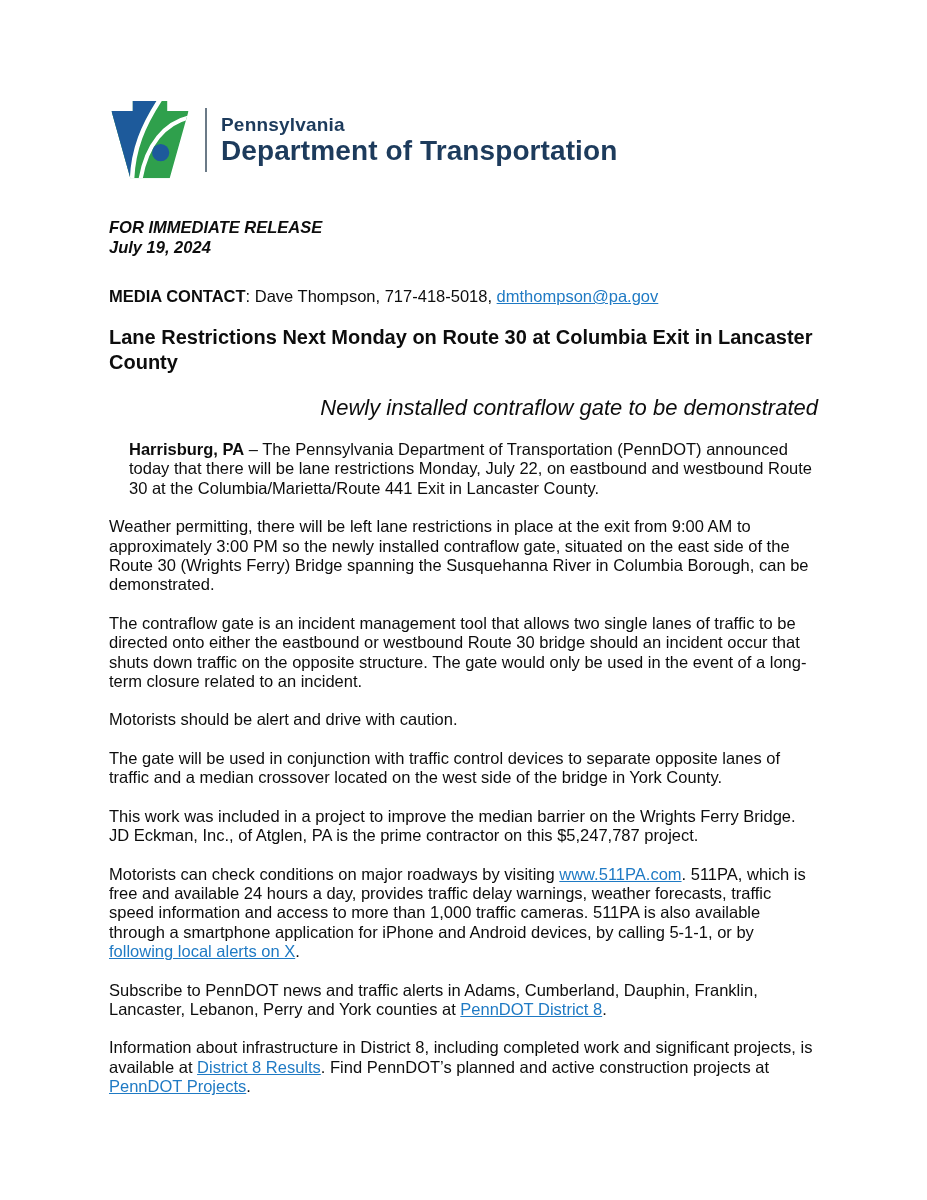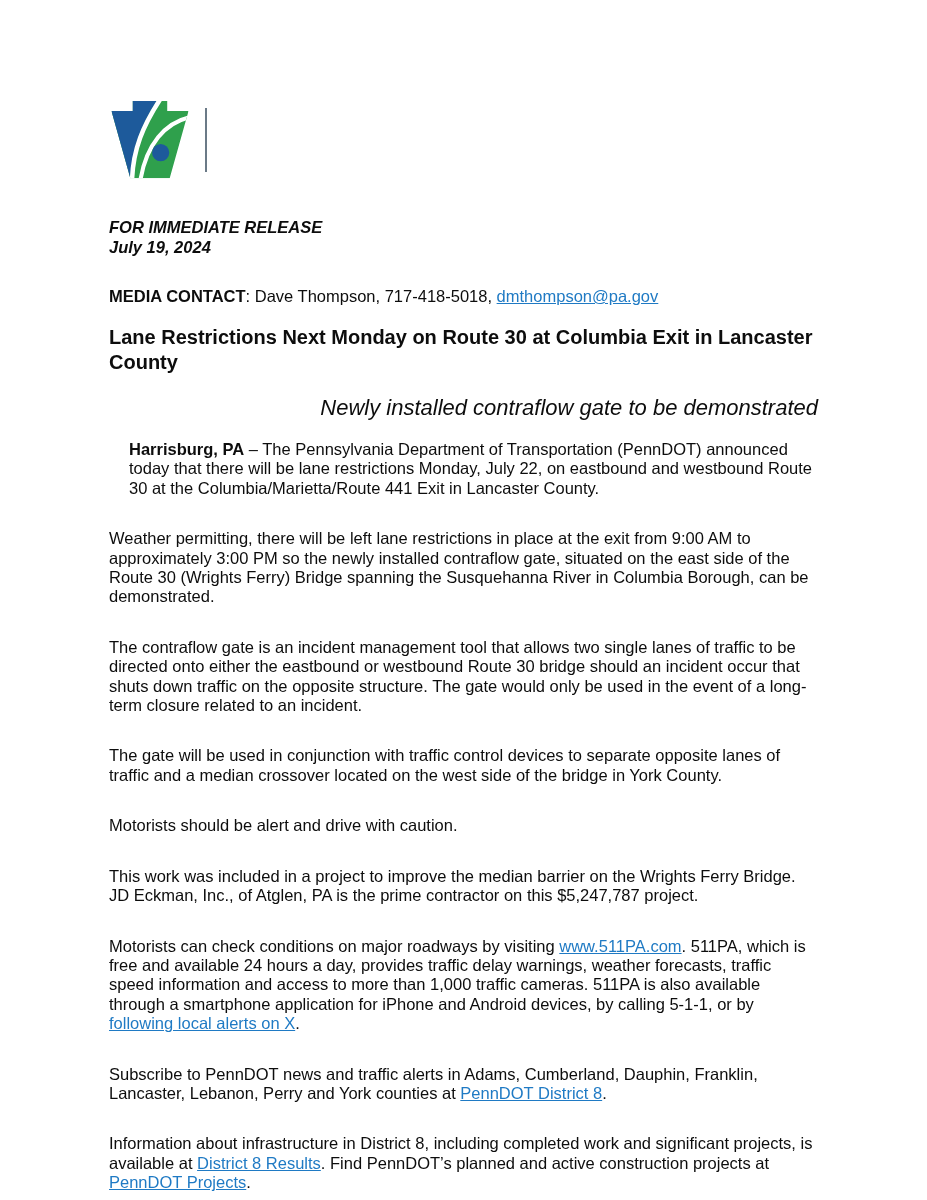--- a/index.html
+++ b/index.html
@@ -71,21 +71,21 @@
   }
   .subhead {
     margin-top: 23px;
     font-size: 22px;
     font-style: italic;
     line-height: 19.5px;
     text-align: right;
   }
 
   .body-copy p.para {
-    margin-top: 31px;
+    margin-top: 19px;
     font-size: 16.5px;
     line-height: 19.4px;
   }
   .body-copy p.para:first-child { margin-top: 23px; margin-left: 20px; }
   .para .b { font-weight: 700; }
 
   a.link {
     color: var(--c-link, #1f7ac4);
     text-decoration: underline;
     cursor: pointer;
@@ -105,39 +105,43 @@
       </defs>
       <g clip-path="url(#ksClip)">
         <rect x="-2" y="-2" width="104" height="101" fill="#2FA04C"></rect>
         <path d="M -2,-2 L 60,-2 C 39,30 27,60 26,99 L -2,99 Z" fill="#1D5A9B"></path>
         <path d="M 63,-2 C 42,30 29,60 28,99" fill="none" stroke="#ffffff" stroke-width="5.5"></path>
         <path d="M 102,20 C 68,26 45,55 38,99" fill="none" stroke="#ffffff" stroke-width="5"></path>
         <circle cx="63" cy="64" r="10.5" fill="#1D5A9B"></circle>
       </g>
     </svg>
     <div class="logo-divider"></div>
+    <div class="logo-text">
+      <div class="logo-line1">Pennsylvania</div>
+      <div class="logo-line2">Department of Transportation</div>
+    </div>
   </header>
 
   <div class="release-block">
     <p>FOR IMMEDIATE RELEASE</p>
     <p>July 19, 2024</p>
   </div>
 
   <p class="contact">
     <b>MEDIA CONTACT</b><span>: Dave Thompson, 717-418-5018, </span><a href="#" class="link">dmthompson@pa.gov</a>
   </p>
 
   <h1 class="headline">Lane Restrictions Next Monday on Route 30 at Columbia Exit in Lancaster County</h1>
   <p class="subhead">Newly installed contraflow gate to be demonstrated</p>
 
   <div class="body-copy" id="body-paragraphs">
       <p class="para"><span class="b">Harrisburg, PA</span><span> – The Pennsylvania Department of Transportation (PennDOT) announced today that there will be lane restrictions Monday, July 22, on eastbound and westbound Route 30 at the Columbia/Marietta/Route 441 Exit in Lancaster County.</span></p>
       <p class="para"><span>Weather permitting, there will be left lane restrictions in place at the exit from 9:00 AM to approximately 3:00 PM so the newly installed contraflow gate, situated on the east side of the Route 30 (Wrights Ferry) Bridge spanning the Susquehanna River in Columbia Borough, can be demonstrated.</span></p>
       <p class="para"><span>The contraflow gate is an incident management tool that allows two single lanes of traffic to be directed onto either the eastbound or westbound Route 30 bridge should an incident occur that shuts down traffic on the opposite structure. The gate would only be used in the event of a long-term closure related to an incident.</span></p>
+      <p class="para"><span>Motorists should be alert and drive with caution.</span></p>
       <p class="para"><span>The gate will be used in conjunction with traffic control devices to separate opposite lanes of traffic and a median crossover located on the west side of the bridge in York County.</span></p>
-      <p class="para"><span>Motorists should be alert and drive with caution.</span></p>
       <p class="para"><span>This work was included in a project to improve the median barrier on the Wrights Ferry Bridge. JD Eckman, Inc., of Atglen, PA is the prime contractor on this $5,247,787 project.</span></p>
       <p class="para"><span>Motorists can check conditions on major roadways by visiting </span><a href="#" class="link">www.511PA.com</a><span>. 511PA, which is free and available 24 hours a day, provides traffic delay warnings, weather forecasts, traffic speed information and access to more than 1,000 traffic cameras. 511PA is also available through a smartphone application for iPhone and Android devices, by calling 5-1-1, or by </span><a href="#" class="link">following local alerts on X</a><span>.</span></p>
       <p class="para"><span>Subscribe to PennDOT news and traffic alerts in Adams, Cumberland, Dauphin, Franklin, Lancaster, Lebanon, Perry and York counties at </span><a href="#" class="link">PennDOT District 8</a><span>.</span></p>
       <p class="para"><span>Information about infrastructure in District 8, including completed work and significant projects, is available at </span><a href="#" class="link">District 8 Results</a><span>. Find PennDOT’s planned and active construction projects at </span><a href="#" class="link">PennDOT Projects</a><span>.</span></p>
     </div>
 
 </div>
 
 </body></html>

